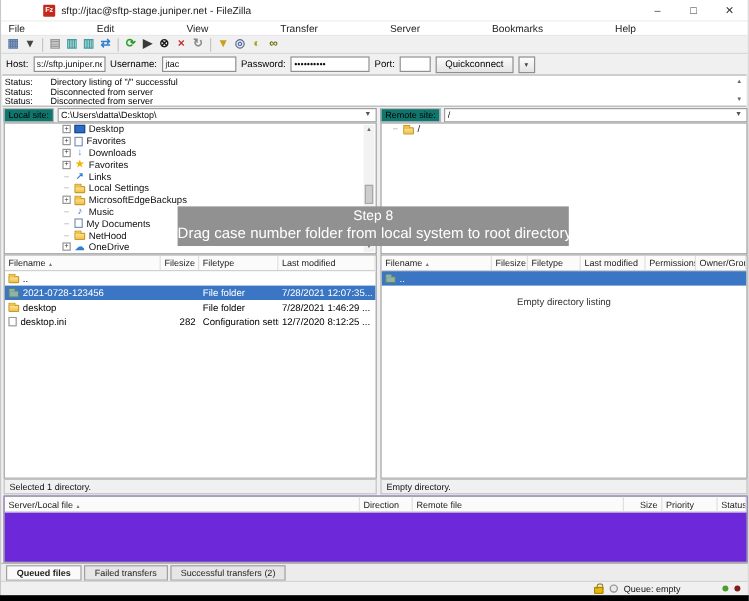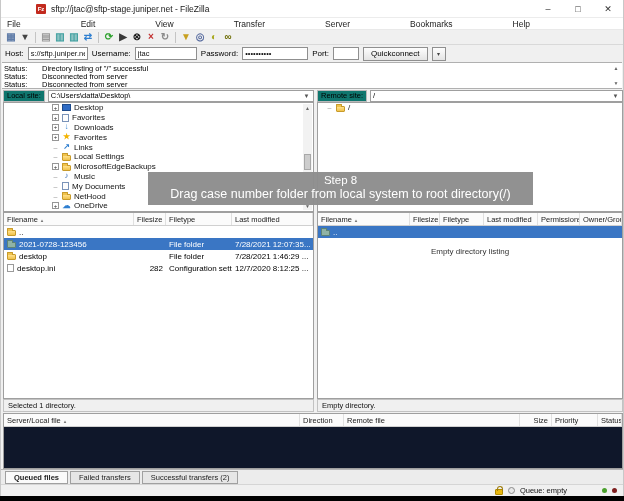--- a/index.html
+++ b/index.html
@@ -73,40 +73,40 @@
   .num { justify-content:flex-end; }
   .lc0 { width:130px; } .lc1 { width:32px; } .lc2 { width:66px; } .lc3 { flex:1; }
   .rc0 { width:92px; } .rc1 { width:30px; } .rc2 { width:44px; } .rc3 { width:54px; } .rc4 { width:42px; } .rc5 { flex:1; }
   .empty-text { text-align:center; font-size:8px; color:#333; margin-top:9px; }
 
   .statusstrip { position:absolute; top:399px; height:13px; background:#f0f0f0; border:1px solid #c2c2c2; display:flex; align-items:center; padding:0 4px; font-size:7.5px; color:#111; }
   .statusstrip.left { left:2px; width:311px; }
   .statusstrip.right { left:316px; width:306px; }
 
   
-  .queuepanel { position:absolute; top:413px; left:2px; width:620px; height:56px; background:#0f172a; border:1px solid #9f9f9f; }
+  .queuepanel { position:absolute; top:413px; left:2px; width:620px; height:56px; background:#6d28d9; border:1px solid #9f9f9f; }
   .qc0 { width:296px; } .qc1 { width:44px; } .qc2 { width:176px; } .qc3 { width:32px; justify-content:flex-end; } .qc4 { width:46px; } .qc5 { flex:1; }
 
   
   .tabsbar { position:absolute; top:469px; left:0; right:0; height:15px; background:#ececec; border-top:1px solid #b5b5b5; display:flex; align-items:flex-start; padding:1px 0 0 4px; gap:2px; }
   .tab { height:13px; border:1px solid #a0a0a0; background:#e6e6e6; font-size:7.5px; color:#222; display:flex; align-items:center; padding:0 8px; }
   .tab.active { background:#fafafa; font-weight:bold; }
 
   
   .statusbar { position:absolute; top:484px; left:0; right:0; height:12px; background:#f0f0f0; border-top:1px solid #d5d5d5; display:flex; align-items:center; justify-content:flex-end; gap:5px; padding-right:6px; }
   .lock-icon { position:relative; width:8px; height:6px; background:#e8b70f; border:1px solid #b08900; border-radius:1px; margin-top:2px; }
   .lock-icon::before { content:""; position:absolute; top:-4px; left:1px; width:4px; height:4px; border:1px solid #9d7d10; border-bottom:none; border-radius:3px 3px 0 0; }
   .clock-icon { width:7px; height:7px; border:1px solid #8a8a8a; border-radius:50%; background:#e8e8e8; }
   .queue-text { font-size:7.5px; color:#111; margin-right:30px; }
   .led { width:5px; height:5px; border-radius:50%; }
 
   .blackstrip { position:absolute; top:496px; left:-1px; width:626px; height:5px; background:#000; }
 
   
-  .overlay { position:absolute; top:172px; left:147px; width:385px; height:33px; background:rgba(141,141,141,0.97); color:#fff; text-align:center; z-index:50; }
+  .overlay { position:absolute; top:172px; left:147px; width:326px; height:33px; background:rgba(141,141,141,0.97); color:#fff; text-align:center; z-index:50; }
   .overlay-step { font-size:11.5px; line-height:14px; margin-top:1px; }
   .overlay-text { font-size:12.5px; line-height:15px; white-space:nowrap; }
 
   
   .ico { position:relative; width:9px; height:8px; margin-right:3px; flex:none; display:inline-flex; align-items:center; justify-content:center; font-size:8px; font-weight:bold; line-height:1; }
   .ico[data-name="folder-icon"] { background:linear-gradient(#ffe08a,#f0c24b); border:1px solid #c89b2a; height:6px; margin-top:2px; border-radius:1px; }
   .ico[data-name="folder-icon"]::before { content:""; position:absolute; top:-3px; left:-1px; width:4px; height:2px; background:#f0c24b; border:1px solid #c89b2a; border-bottom:none; border-radius:1px 1px 0 0; }
   .frow.selected .ico[data-name="folder-icon"] { background:#8fb3a6; border-color:#5d8376; }
   .frow.selected .ico[data-name="folder-icon"]::before { background:#8fb3a6; border-color:#5d8376; }
   .ico[data-name="file-icon"] { background:#fff; border:1px solid #9a9a9a; width:7px; height:8px; }

